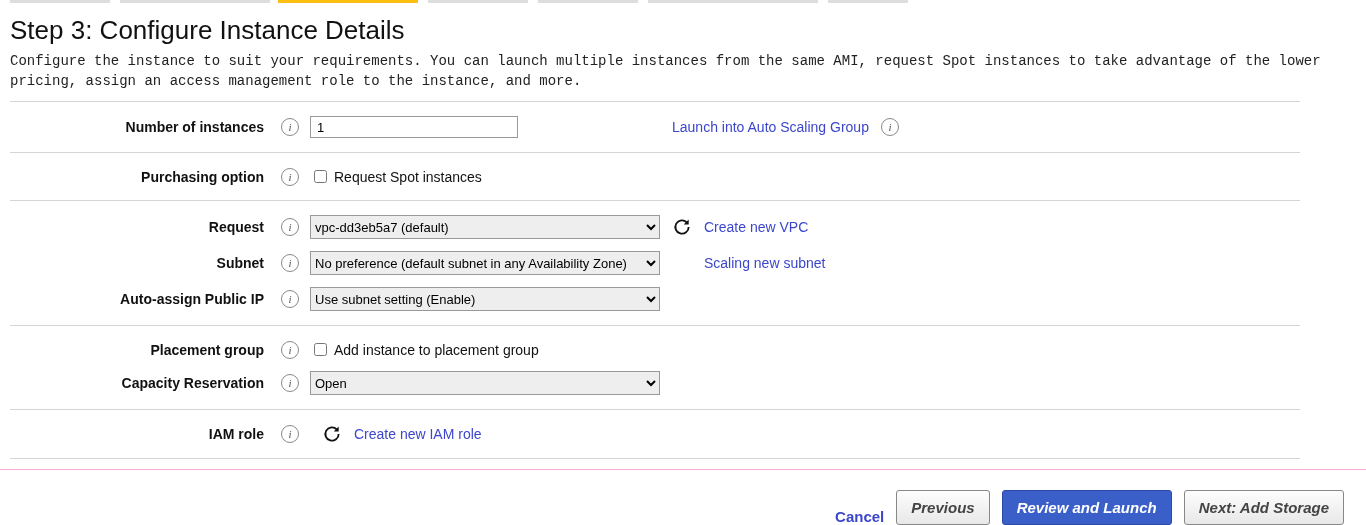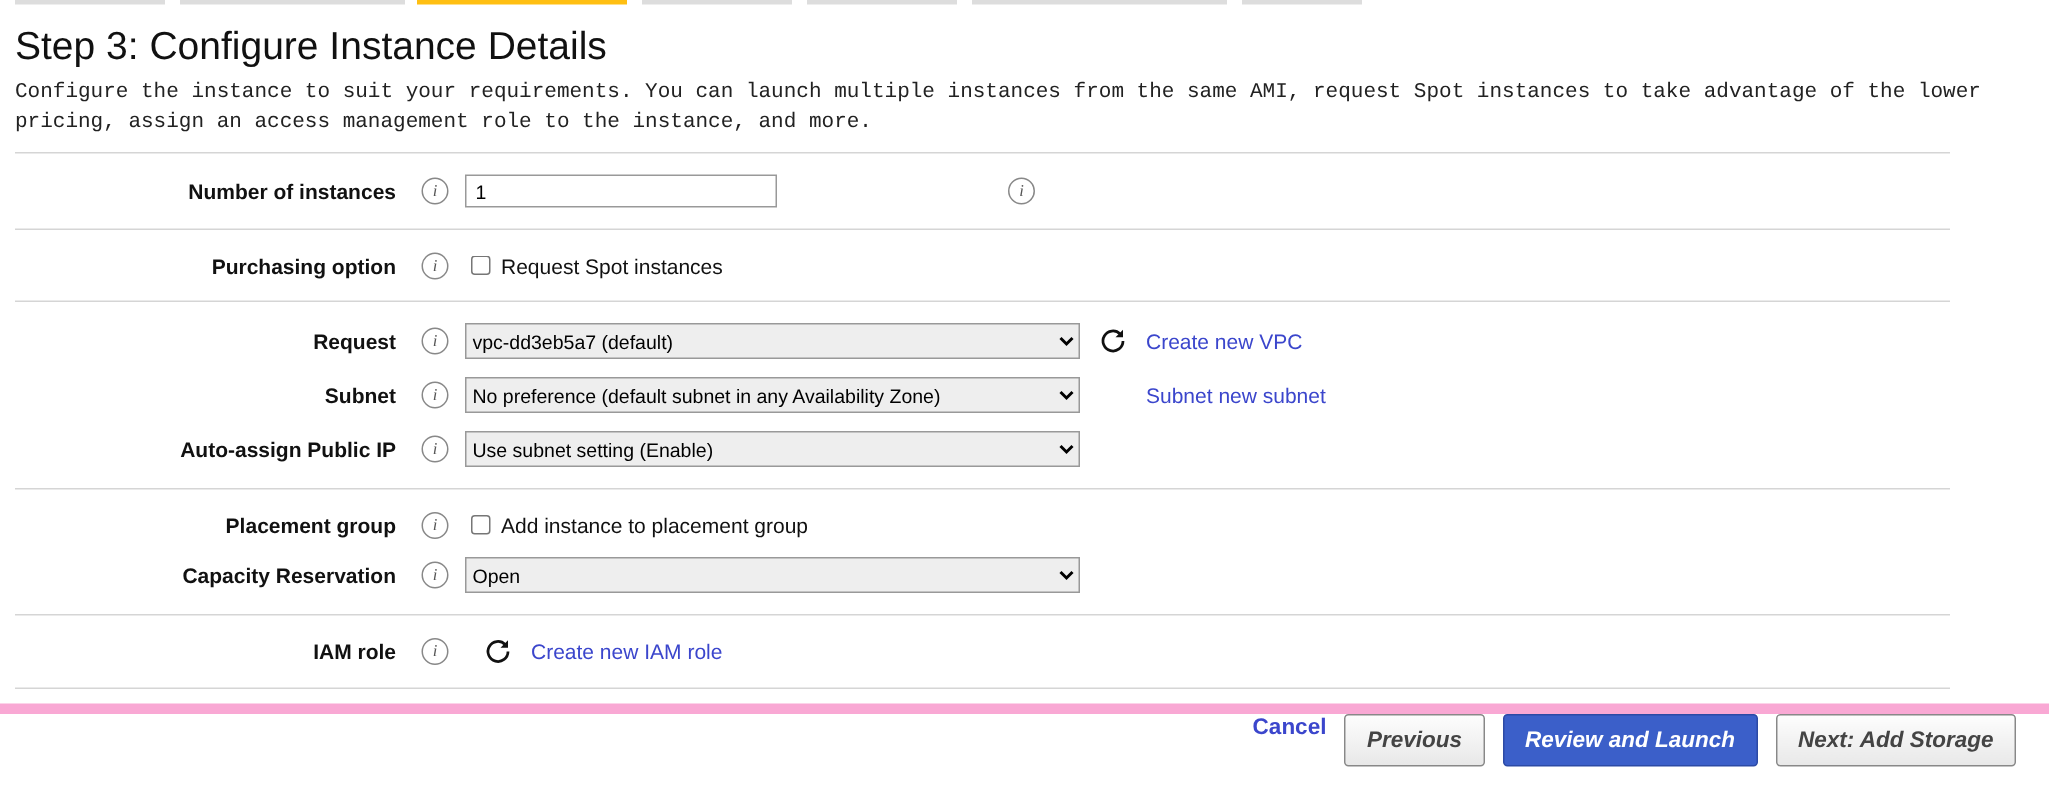--- a/index.html
+++ b/index.html
@@ -41,31 +41,31 @@
     align-items:center; justify-content:center; font-size:11px; font-style:italic; color:#555;
     font-family: Georgia, serif; cursor: default;
   }
 
   input[type=text].num-input {
     width: 208px; height: 22px; padding: 2px 6px; font-size: 13px; border:1px solid #999; background:#fff;
   }
   select.sel {
     width: 350px; height: 24px; font-size: 13px; border:1px solid #999; background:#eee;
   }
-  select.sel-lg { width: 410px; }
+  select.sel-lg { width: 350px; }
 
   .link { color: #3b46cc; font-size: 14px; cursor: pointer; }
   .check-label { font-size: 14px; display:flex; align-items:center; gap:4px; }
 
   .refresh-icon { width: 20px; height:20px; cursor:pointer; }
 
   .footer {
     position:absolute; left:0; right:0; bottom:0; height:56px;
-    display:flex; justify-content:flex-end; align-items:flex-start; gap:12px; padding-right:22px;
-    border-top: 7px solid #f9a8d4; background:#fff;
+    display:flex; justify-content:flex-end; align-items:flex-end; gap:12px; padding-right:22px;
+    border-top: 1px solid #f9a8d4; background:#fff;
   }
   .btn {
     padding: 8px 14px; font-size: 15px; border-radius: 3px; cursor:pointer;
     border:1px solid #888; background: linear-gradient(#fdfdfd,#e8e8e8); color:#444; font-weight:700;font-style:italic;
   }
   .btn-link { border:none; background:none; color:#3b46cc; font-weight:700; cursor:pointer; font-size:15px; }
   .btn-primary { background:#3b5fc9; color:#fff; border:1px solid #2c4aa5; }
 </style>
 </head>
 <body>
@@ -88,20 +88,21 @@
 
     <div class="row row-group-first row-group-last">
       <div class="label-col">Number of instances</div>
       <div class="info-col">
           <span class="info-icon">i</span>
         </div>
       <div class="control-col">
         <input type="text" class="num-input" value="1" style="">
       </div>
       <div class="extra-col">
+        <span class="link">Launch into Auto Scaling Group</span>
         <span class="info-icon">i</span>
       </div>
     </div>
 
     <div class="row row-group-first row-group-last">
       <div class="label-col">Purchasing option</div>
       <div class="info-col">
           <span class="info-icon">i</span>
         </div>
       <div class="control-col">
@@ -136,21 +137,21 @@
       <div class="info-col">
           <span class="info-icon">i</span>
         </div>
       <div class="control-col">
         <select class="sel sel-lg">
           <option>No preference (default subnet in any Availability Zone)</option>
         </select>
       </div>
       <div class="extra-col">
         <span style="width:20px;"></span>
-        <span class="link">Subnet new subnet</span>
+        <span class="link">Scaling new subnet</span>
       </div>
     </div>
 
     <div class="row row-group-last">
       <div class="label-col">Auto-assign Public IP</div>
       <div class="info-col">
           <span class="info-icon">i</span>
         </div>
       <div class="control-col">
         <select class="sel sel-lg">

